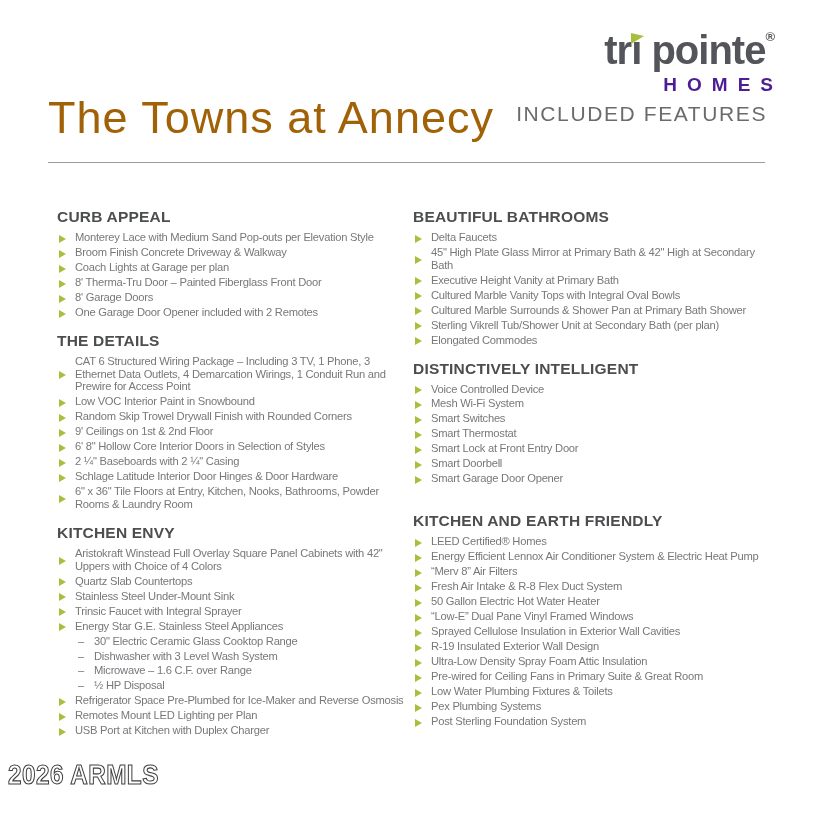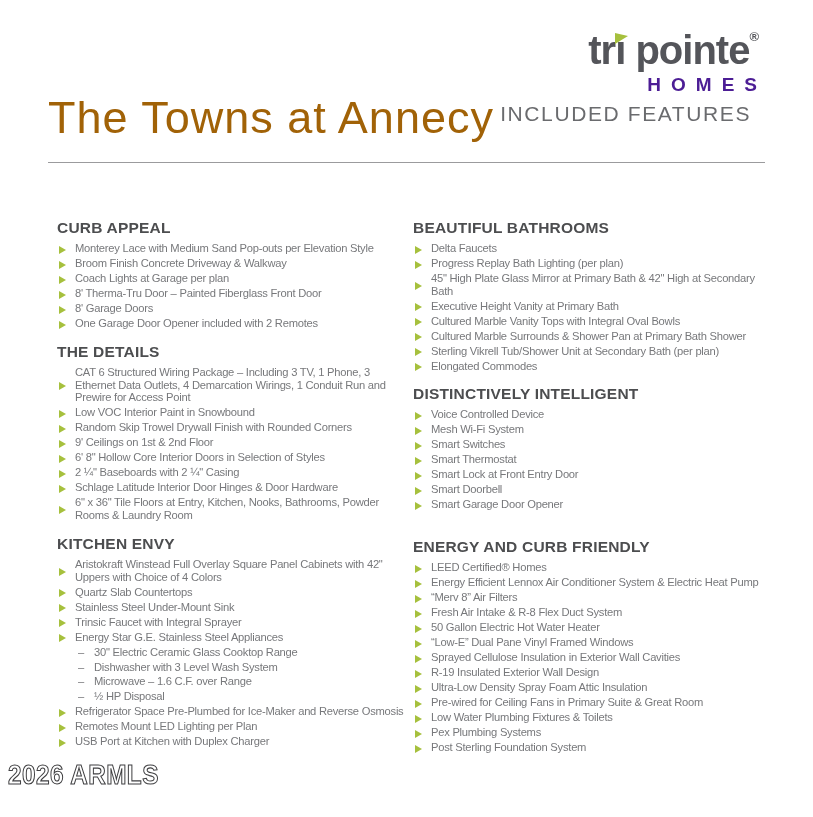--- a/index.html
+++ b/index.html
@@ -4,38 +4,38 @@
 <style>
   html,body{margin:0;padding:0;background:#ffffff;}
   .page{position:relative;width:813px;height:817px;background:#ffffff;overflow:hidden;
         font-family:"Liberation Sans", sans-serif;}
 
   
   .title{position:absolute;left:48px;top:92px;margin:0;font-size:45px;font-weight:400;
          letter-spacing:1px;color:#a16207;white-space:nowrap;}
   .rule{position:absolute;left:48px;top:162px;width:717px;border-top:1.5px solid #9b9b9d;}
 
-  .logo{position:absolute;top:30px;right:54px;text-align:right;color:#54555a;}
+  .logo{position:absolute;top:30px;right:38px;text-align:right;color:#54555a;}
   .brand{font-size:40px;font-weight:700;letter-spacing:-1px;line-height:1;white-space:nowrap;}
   .i-wrap{position:relative;display:inline-block;}
   .iflag{position:absolute;left:0px;top:3px;width:0;height:0;
          border-left:13px solid #a6c03d;border-top:3px solid transparent;border-bottom:8px solid transparent;}
   .reg{font-size:13px;vertical-align:top;letter-spacing:0;}
   .homes{color:#4c1d95;font-size:19px;font-weight:700;letter-spacing:10px;margin-right:-8px;margin-top:4px;}
   .included{font-size:21px;color:#6a6b6e;letter-spacing:1.6px;margin-top:6px;margin-right:8px;white-space:nowrap;}
 
   
   .col{position:absolute;top:205px;}
   #col-left{left:57px;width:348px;}
   #col-right{left:413px;width:360px;}
 
   .section{margin:0;}
   .sec-heading{font-size:15.5px;line-height:16px;font-weight:700;color:#4c4d4f;
                letter-spacing:0.2px;margin:14px 0 6px 0;}
-  .section:first-child .sec-heading{margin-top:15px;}
+  .section:first-child .sec-heading{margin-top:4px;}
   #col-right .section:nth-of-type(3) .sec-heading{margin-top:28px;}
 
   .feat{display:flex;align-items:center;margin-bottom:2.2px;
         color:#77787b;font-size:11.2px;line-height:12.8px;letter-spacing:-0.25px;}
   .tri{flex:0 0 auto;width:0;height:0;margin:2.5px 9px 0 2px;
        border-left:7px solid #a6c03d;border-top:4px solid transparent;border-bottom:4px solid transparent;}
   .feat.sub{padding-left:20px;}
   .dash{flex:0 0 auto;width:10px;margin:0 6px 0 1px;color:#77787b;}
   .ftext{flex:1 1 auto;}
 
@@ -180,24 +180,20 @@
       </div>
     <div class="col" id="col-right">
         <section class="section">
           <h2 class="sec-heading">BEAUTIFUL BATHROOMS</h2>
           <div class="feat">
             <span class="tri"></span>
             <span class="ftext">Delta Faucets</span>
           </div>
           <div class="feat">
             <span class="tri"></span>
-            <span class="ftext">Progress Replay Bath Lighting (per plan)</span>
-          </div>
-          <div class="feat">
-            <span class="tri"></span>
             <span class="ftext">45" High Plate Glass Mirror at Primary Bath &amp; 42" High at Secondary Bath</span>
           </div>
           <div class="feat">
             <span class="tri"></span>
             <span class="ftext">Executive Height Vanity at Primary Bath</span>
           </div>
           <div class="feat">
             <span class="tri"></span>
             <span class="ftext">Cultured Marble Vanity Tops with Integral Oval Bowls</span>
           </div>
@@ -239,21 +235,21 @@
           <div class="feat">
             <span class="tri"></span>
             <span class="ftext">Smart Doorbell</span>
           </div>
           <div class="feat">
             <span class="tri"></span>
             <span class="ftext">Smart Garage Door Opener</span>
           </div>
         </section>
         <section class="section">
-          <h2 class="sec-heading">ENERGY AND CURB FRIENDLY</h2>
+          <h2 class="sec-heading">KITCHEN AND EARTH FRIENDLY</h2>
           <div class="feat">
             <span class="tri"></span>
             <span class="ftext">LEED Certified® Homes</span>
           </div>
           <div class="feat">
             <span class="tri"></span>
             <span class="ftext">Energy Efficient Lennox Air Conditioner System &amp; Electric Heat Pump</span>
           </div>
           <div class="feat">
             <span class="tri"></span>

